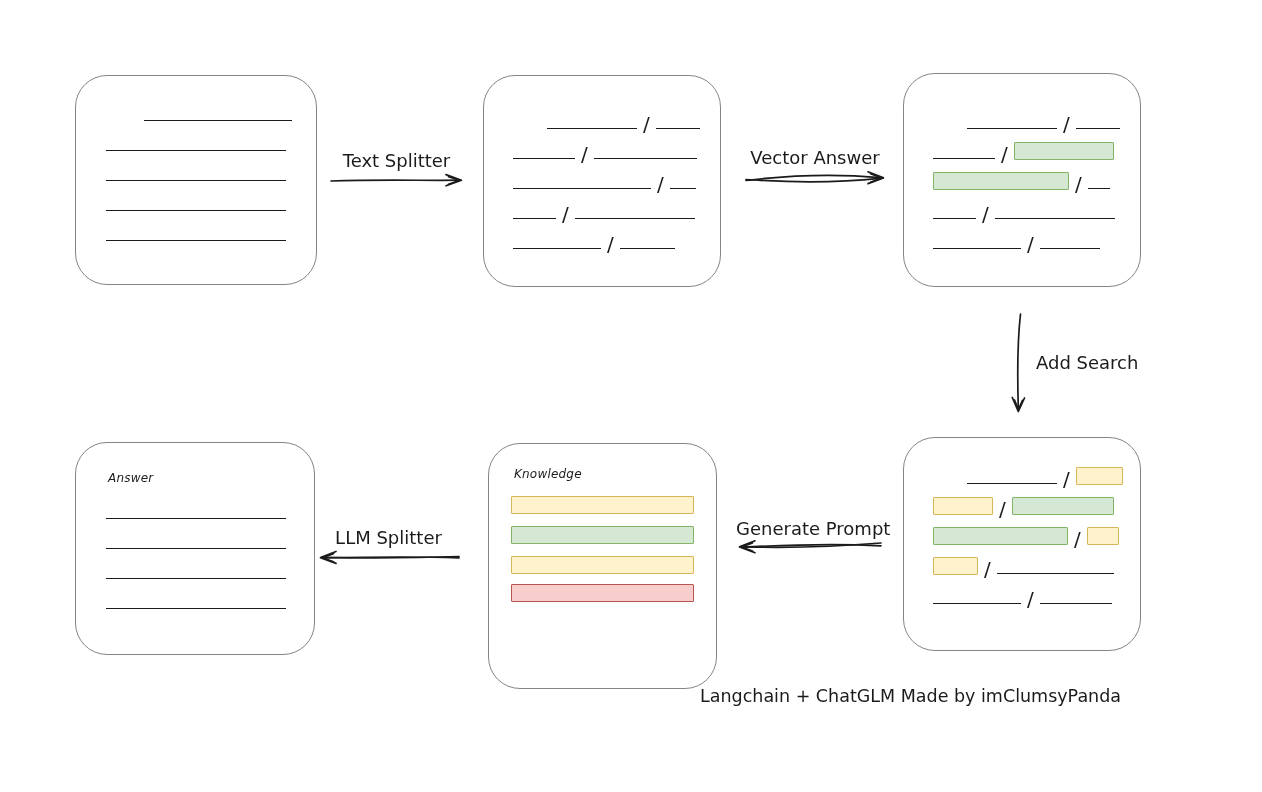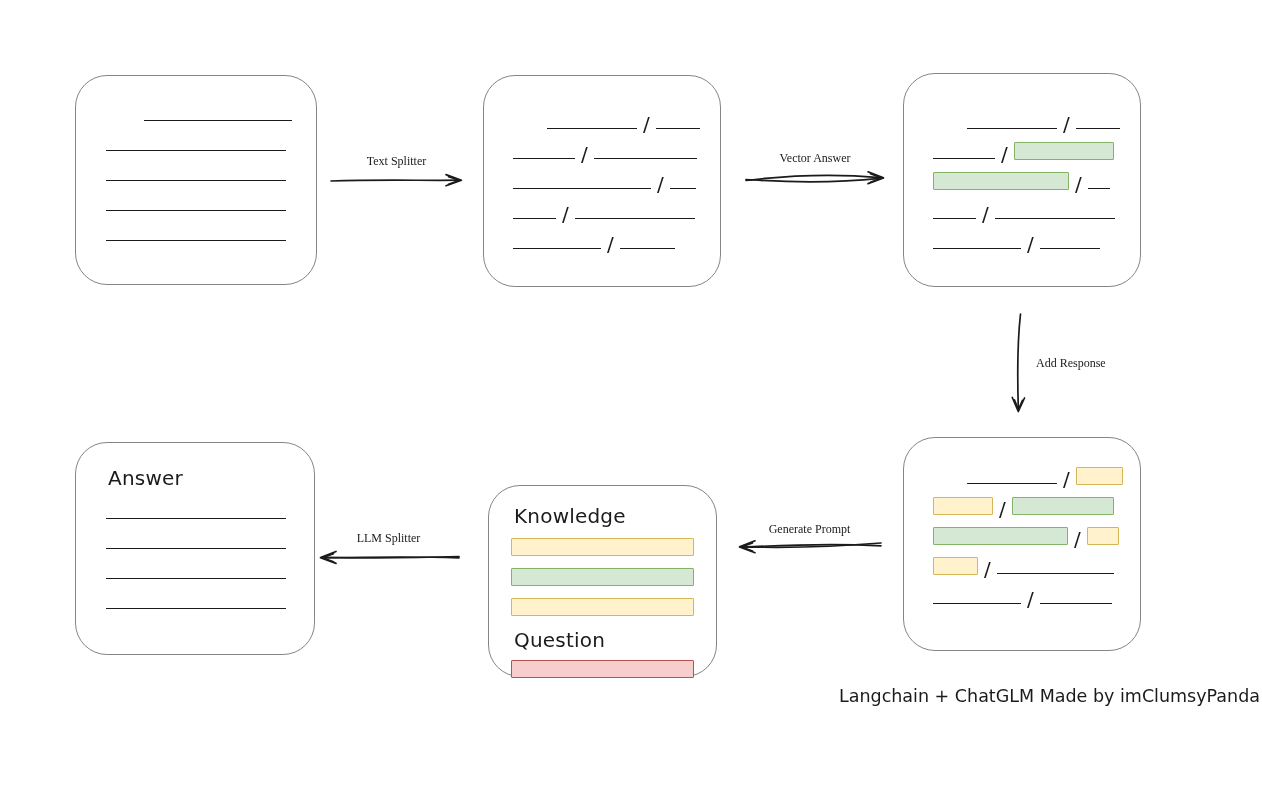--- a/index.html
+++ b/index.html
@@ -49,57 +49,57 @@
   }
   .seg-hl {
     height: 18px;
     margin-bottom: 4px;
     border-radius: 1px;
   }
   .hl-green  { background: var(--green-fill);  border: 1.6px solid var(--green-border); }
   .hl-yellow { background: var(--yellow-fill); border: 1.6px solid var(--yellow-border); }
   .hl-red    { background: var(--red-fill);    border: 1.6px solid var(--red-border); }
   .node-title {
-    font-size: 20px;
+    font-size: 12px;
     line-height: 20px;
     letter-spacing: 0.2px;
+    font-style: italic;
   }
   .bar {
     height: 18px;
     border-radius: 1px;
     margin-top: 12px;
   }
   .arrow-label {
     position: absolute;
-    font-size: 12px;
+    font-size: 18px;
     line-height: 22px;
     text-align: center;
     white-space: nowrap;
-    font-family: Liberation Serif, serif;
   }
   #caption {
     position: absolute;
     left: 700px;
     top: 686px;
     width: 560px;
-    text-align: right;
+    text-align: left;
     font-size: 17.5px;
     white-space: nowrap;
   }
   #arrow-layer {
     position: absolute;
     left: 0; top: 0;
     pointer-events: none;
   }
   
   #document-node { left: 75px;  top: 75px;  width: 242px; height: 210px; padding: 20px 0 0 30px; }
   #split-text-node { left: 483px; top: 75px;  width: 238px; height: 212px; padding: 28px 0 0 29px; }
   #vector-result-node { left: 903px; top: 73px;  width: 238px; height: 214px; padding: 30px 0 0 29px; }
   #context-node { left: 903px; top: 437px; width: 238px; height: 214px; padding: 21px 0 0 29px; }
-  #prompt-node { left: 488px; top: 443px; width: 229px; height: 192px; padding: 20px 0 0 22px; margin-top: 42px; }
+  #prompt-node { left: 488px; top: 443px; width: 229px; height: 246px; padding: 20px 0 0 22px; }
   #answer-node { left: 75px;  top: 442px; width: 240px; height: 213px; padding: 25px 0 0 30px; }
   #prompt-node .node-title { margin-left: 3px; }
   #answer-node .node-title { margin-left: 2px; }
   #answer-rows { margin-top: 6px; }
   #question-title { margin-top: 14px; }
   #question-bars .bar { margin-top: 10px; }
 </style>
 </head>
 <body>
 
@@ -219,21 +219,20 @@
       </div>
   </div>
 
   <div class="node" id="prompt-node">
     <div class="node-title">Knowledge</div>
     <div id="knowledge-bars">
         <div class="bar hl-yellow" style="width: 183px;"></div>
         <div class="bar hl-green" style="width: 183px;"></div>
         <div class="bar hl-yellow" style="width: 183px;"></div>
       </div>
-    <div class="node-title" id="question-title">Question</div>
     <div id="question-bars">
         <div class="bar hl-red" style="width: 183px;"></div>
       </div>
   </div>
 
   <div class="node" id="answer-node">
     <div class="node-title">Answer</div>
     <div id="answer-rows">
         <div class="seg-row">
           <span class="seg-line" style="width: 180px;"></span>
@@ -245,21 +244,21 @@
           <span class="seg-line" style="width: 180px;"></span>
         </div>
         <div class="seg-row">
           <span class="seg-line" style="width: 180px;"></span>
         </div>
       </div>
   </div>
 
   <div class="arrow-label" style="left:330px; top:150px; width:133px;">Text Splitter</div>
   <div class="arrow-label" style="left:745px; top:147px; width:140px;">Vector Answer</div>
-  <div class="arrow-label" style="left:1036px; top:352px; text-align:left;">Add Response</div>
+  <div class="arrow-label" style="left:1036px; top:352px; text-align:left;">Add Search</div>
   <div class="arrow-label" style="left:736px; top:518px; width:147px;">Generate Prompt</div>
   <div class="arrow-label" style="left:322px; top:527px; width:133px;">LLM Splitter</div>
 
   <div id="caption">Langchain + ChatGLM Made by imClumsyPanda</div>
 
   <svg id="arrow-layer" width="1262" height="792" viewBox="0 0 1262 792" fill="none" stroke="#1b1b1b" stroke-width="1.7" stroke-linecap="round" stroke-linejoin="round">
     <g>
       <path d="M331 181 C 380 179.3 425 180.7 459 180.2"></path>
       <path d="M446 174.6 L461.5 180.2 L446 185.8"></path>
       <path d="M448.5 176.6 L459.5 180.3 L448.5 184.4"></path>

